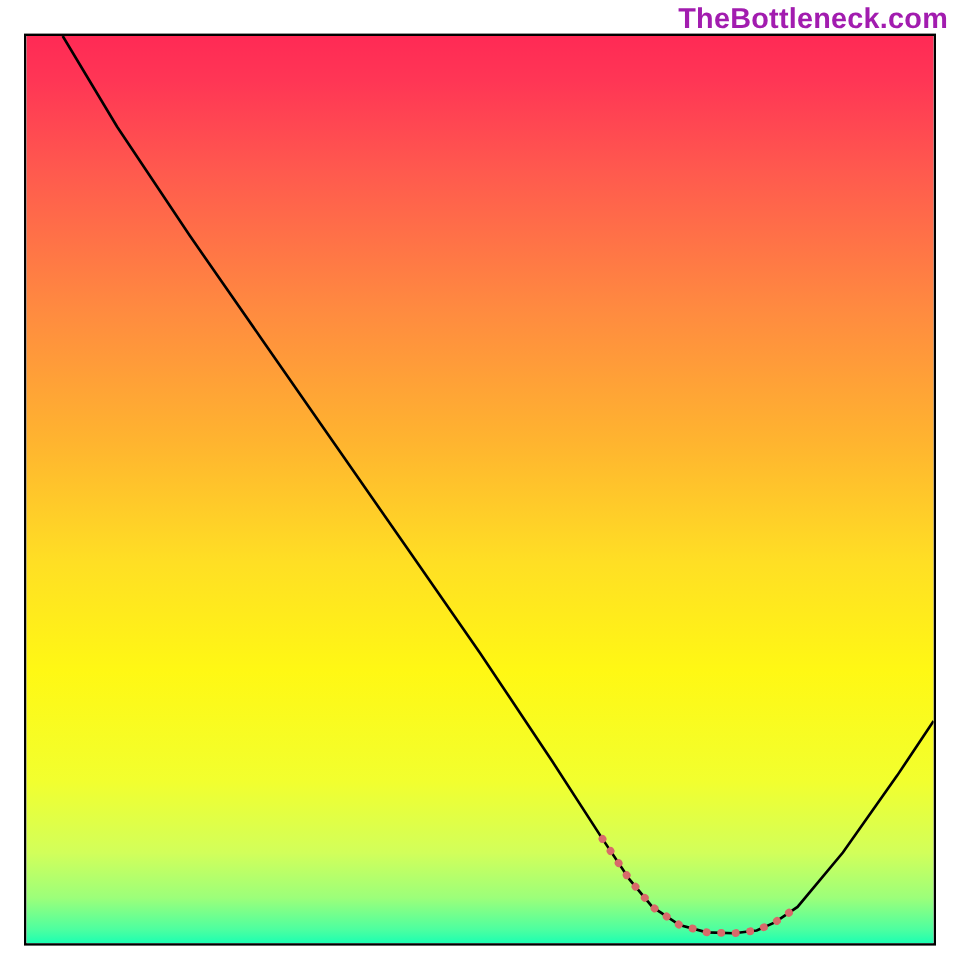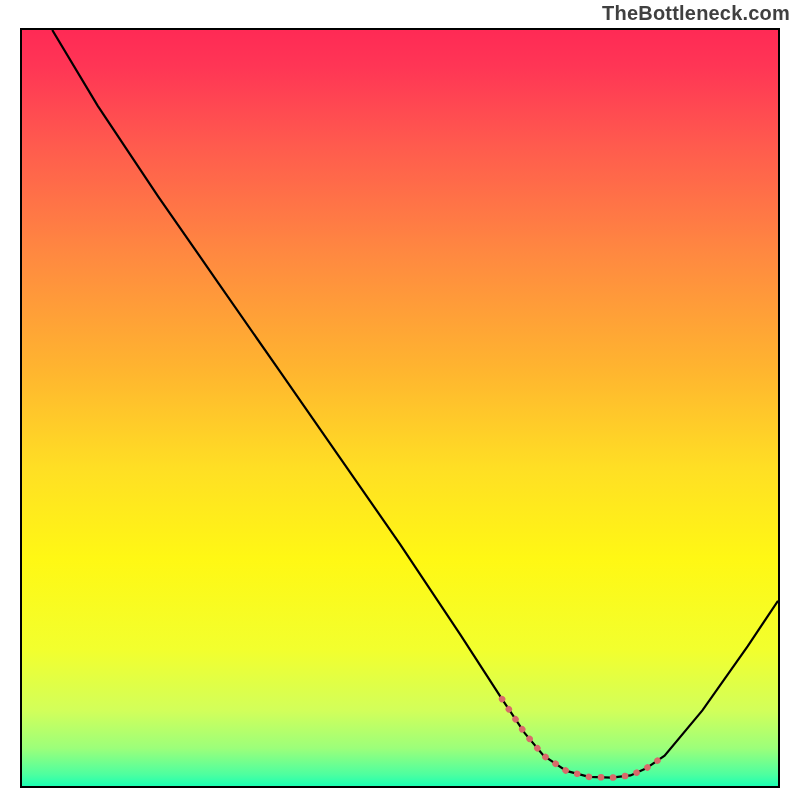--- a/index.html
+++ b/index.html
@@ -8,23 +8,23 @@
     width: 800px;
     height: 800px;
     background: #fff;
     overflow: hidden;
     font-family: Arial, Helvetica, sans-serif;
   }
   .watermark {
     position: absolute;
     top: 2px;
     right: 10px;
-    font-size: 20px;
+    font-size: 24px;
     font-weight: 600;
-    color: #404040;
+    color: #a21caf;
     letter-spacing: 0.2px;
     user-select: none;
   }
   .plot-frame {
     position: absolute;
     left: 20px;
     top: 28px;
     width: 760px;
     height: 760px;
     border: 2px solid #000;

